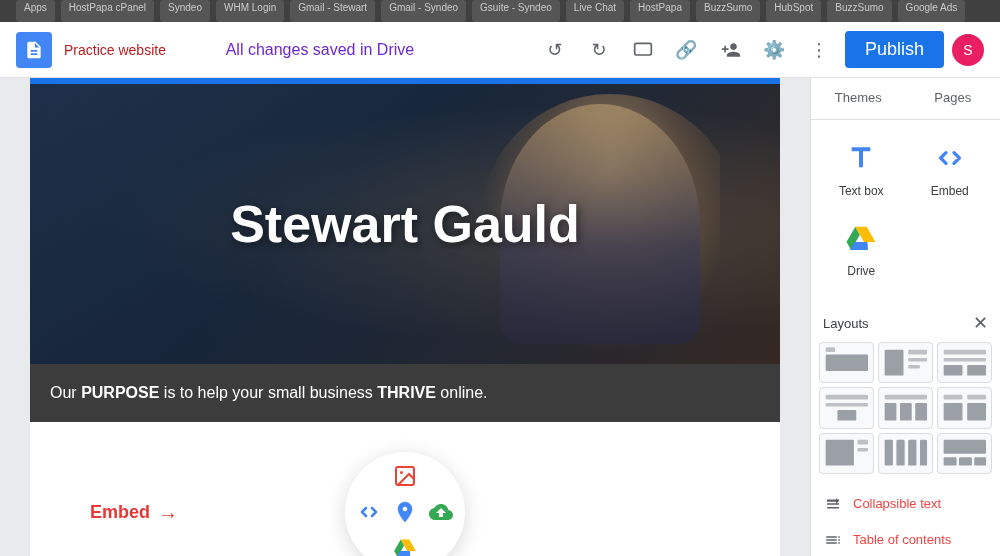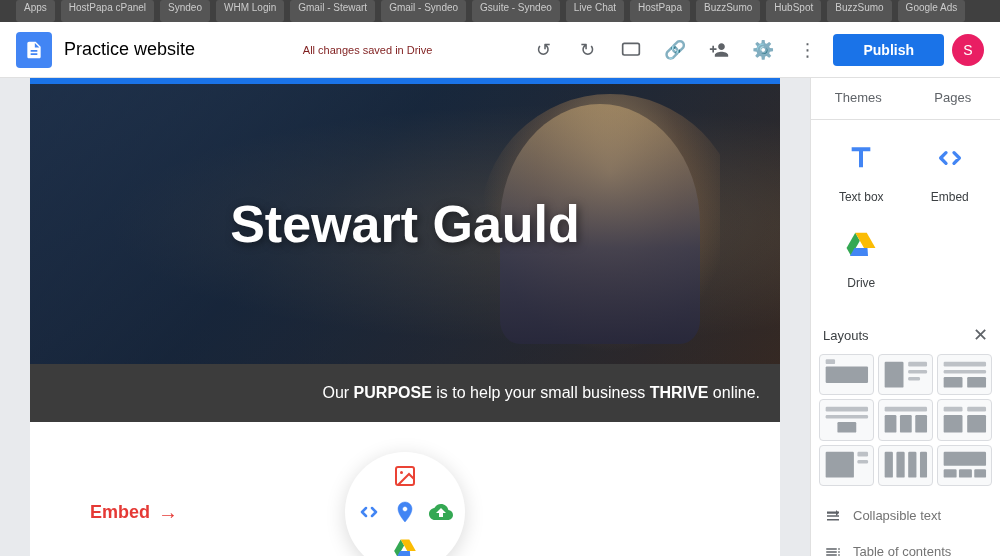--- a/index.html
+++ b/index.html
@@ -41,30 +41,29 @@
       background: #4285f4;
       border-radius: 4px;
       display: flex;
       align-items: center;
       justify-content: center;
       color: white;
       font-size: 18px;
       flex-shrink: 0;
     }
     .app-title {
-      font-size: 18px;
-      color: #000000;
+      font-size: 14px;
+      color: #b91c1c;
       font-weight: 400;
       flex: 1;
     }
     .header-center {
-      font-size: 11px;
-      color: #7f1d1d;
+      font-size: 16px;
+      color: #6d28d9;
       flex: 2;
-      text-align: center;
     }
     .header-actions {
       display: flex;
       align-items: center;
       gap: 8px;
     }
     .header-icon-btn {
       width: 36px;
       height: 36px;
       border-radius: 50%;
@@ -75,23 +74,23 @@
       align-items: center;
       justify-content: center;
       color: #5f6368;
       font-size: 18px;
     }
     .publish-btn {
       background: #1a73e8;
       color: white;
       border: none;
       border-radius: 4px;
-      padding: 8px 30px;
-      font-size: 14px;
-      font-weight: 700;
+      padding: 8px 20px;
+      font-size: 18px;
+      font-weight: 400;
       cursor: pointer;
     }
     .avatar {
       width: 32px;
       height: 32px;
       border-radius: 50%;
       background: #e91e63;
       color: white;
       display: flex;
       align-items: center;
@@ -158,21 +157,21 @@
       height: 6px;
       background: #1a73e8;
     }
 
     
     .purpose-bar {
       width: 750px;
       margin: 0 auto;
       background: #3c3c3c;
       padding: 20px;
-      text-align: right;
+      text-align: left;
     }
     .purpose-text {
       color: white;
       font-size: 16px;
     }
     .purpose-text strong { font-weight: 700; }
 
     
     .embed-section {
       width: 750px;
@@ -266,21 +265,21 @@
       gap: 4px;
       padding: 12px 8px;
     }
     .insert-item {
       display: flex;
       flex-direction: column;
       align-items: center;
       padding: 10px 4px;
       border-radius: 8px;
       cursor: pointer;
-      gap: 10px;
+      gap: 4px;
     }
     .insert-item-icon {
       font-size: 24px;
     }
     .insert-item-label {
       font-size: 12px;
       color: #3c4043;
     }
 
     
@@ -339,21 +338,21 @@
       width: 20px;
       height: 20px;
       display: flex;
       align-items: center;
       justify-content: center;
       color: #5f6368;
       font-size: 16px;
     }
     .more-item-label {
       font-size: 13px;
-      color: #737373;
+      color: #ef4444;
     }
 
     
     .icon-blue { color: #4285f4; }
     .icon-red { color: #ea4335; }
   </style>
 </head>
 <body>
 
 <div class="browser-bar">

